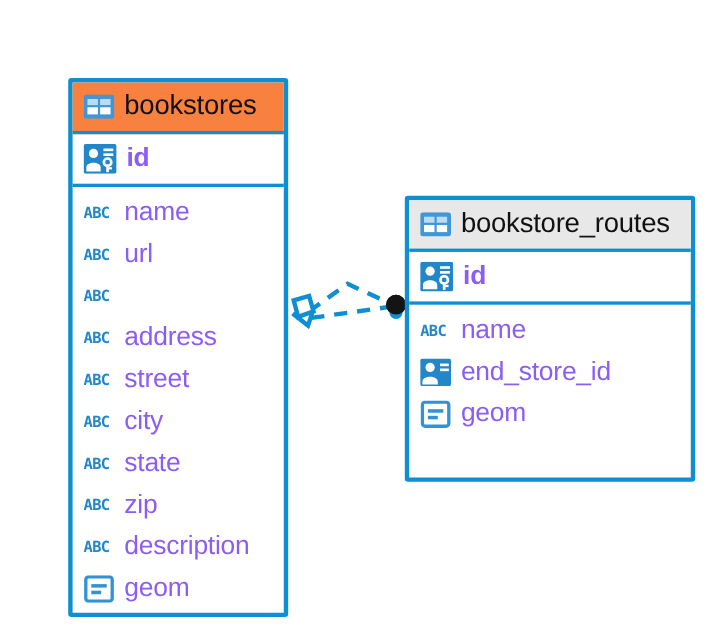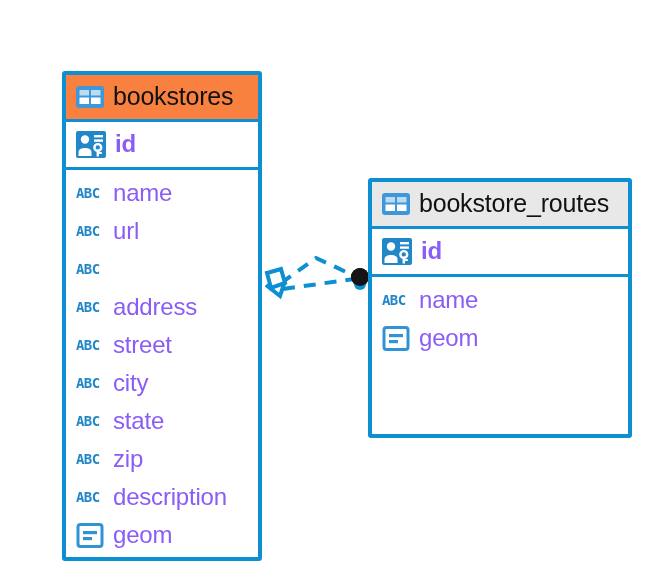--- a/index.html
+++ b/index.html
@@ -259,20 +259,30 @@
 
     <div class="fields-block">
 
     <div class="field-row">
           <span class="icon sz-abc"><svg viewBox="0 0 28 16" width="28" height="16">
               <text x="0" y="13" font-family="&quot;DejaVu Sans Mono&quot;, monospace" font-size="14" font-weight="bold" fill="#2287c9" letter-spacing="-0.6">ABC</text>
             </svg></span>
           <span class="field-label">name</span>
         </div>
         <div class="field-row">
+          <span class="icon sz-fk"><svg viewBox="0 0 28 25" width="28" height="25">
+              <rect x="0" y="0" width="28" height="25" rx="2" fill="#2287c9"></rect>
+              <circle cx="9" cy="8" r="4.2" fill="#ffffff"></circle>
+              <path d="M 2 21 C 2 15 16 15 16 21 L 16 23.5 L 2 23.5 Z" fill="#ffffff"></path>
+              <rect x="18" y="4.5" width="8" height="2.4" fill="#ffffff"></rect>
+              <rect x="18" y="9" width="8" height="2.4" fill="#ffffff"></rect>
+            </svg></span>
+          <span class="field-label">end_store_id</span>
+        </div>
+        <div class="field-row">
           <span class="icon sz-geom"><svg viewBox="0 0 28 25" width="28" height="25">
               <rect x="2" y="1.5" width="24" height="22" rx="2.5" fill="#ffffff" stroke="#2f93d5" stroke-width="3"></rect>
               <rect x="7" y="8" width="14" height="3.2" fill="#2f93d5"></rect>
               <rect x="7" y="14" width="9" height="3.2" fill="#2f93d5"></rect>
             </svg></span>
           <span class="field-label">geom</span>
         </div>
       </div>
   </div>
 

